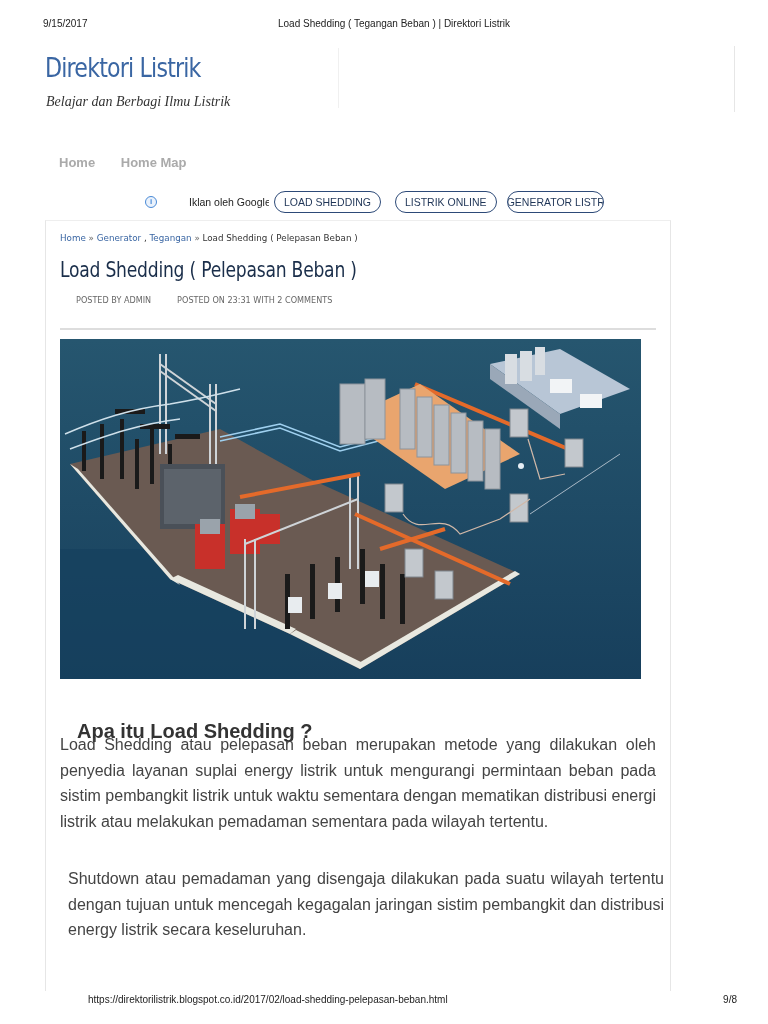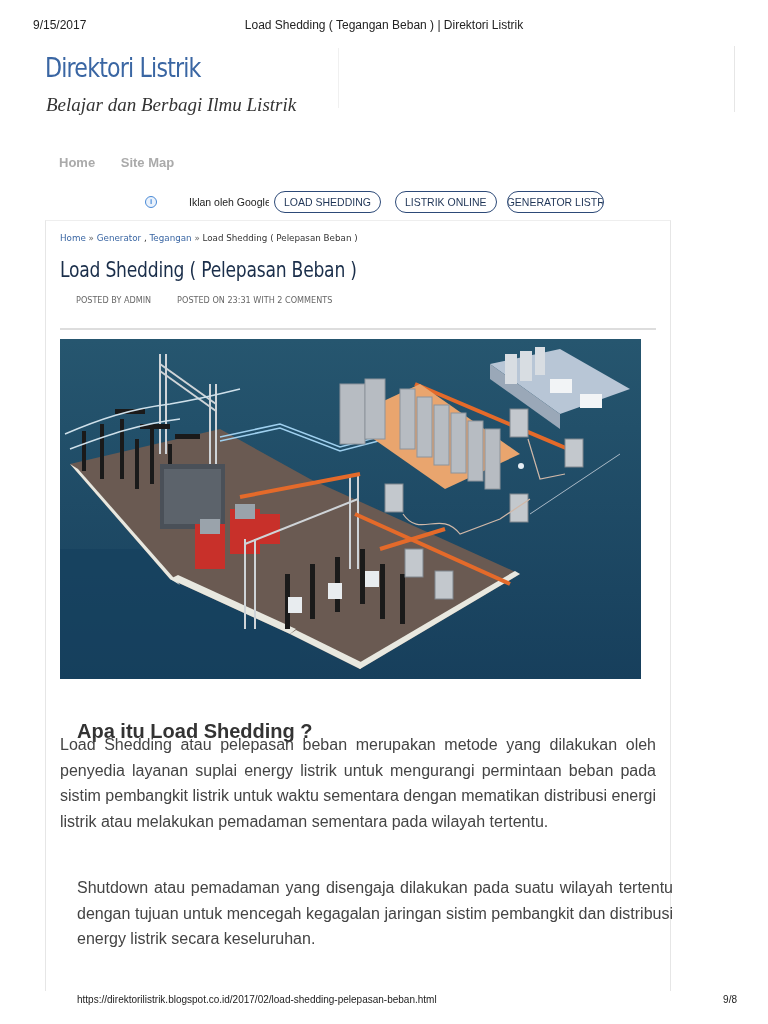--- a/index.html
+++ b/index.html
@@ -1,21 +1,21 @@
 <!DOCTYPE html>
 <html><head>
 <meta charset="utf-8">
 <style>
   html, body { margin:0; padding:0; background:#ffffff; }
   body { width:768px; height:1024px; position:relative; overflow:hidden; font-family:"Liberation Sans", sans-serif; color:#333; }
-  .print-header { position:absolute; top:18px; left:0; width:696px; height:14px; font-size:12px; color:#222; }
+  .print-header { position:absolute; top:18px; left:10px; width:696px; height:14px; font-size:10px; color:#222; }
   .print-date { position:absolute; left:33px; top:0; }
   .print-title { position:absolute; left:0; width:768px; text-align:center; top:0; }
   .site-title { position:absolute; left:45px; top:52px; font-family:"DejaVu Sans", sans-serif; font-size:27px; color:#3a66a3; letter-spacing:-1px; transform:scaleX(0.82); transform-origin:left top; font-weight:normal; }
-  .site-tagline { position:absolute; left:46px; top:94px; font-family:"Liberation Serif", serif; font-style:italic; font-size:19px; color:#333;text-align:right; }
+  .site-tagline { position:absolute; left:46px; top:94px; font-family:"Liberation Serif", serif; font-style:italic; font-size:14px; color:#333;text-align:right; }
   .header-divider { position:absolute; left:338px; top:48px; width:1px; height:60px; background:#f0f0f0; }
   .header-edge { position:absolute; left:734px; top:46px; width:1px; height:66px; background:#e6e6e6; }
   .nav { position:absolute; left:59px; top:155px; font-size:13px; font-weight:bold; color:#aaa; }
   .nav span { margin-right:22px; cursor:pointer; }
   .ads { position:absolute; left:145px; top:190px; height:24px; display:flex; align-items:center; font-size:10.5px; color:#222; }
   .ad-info { display:inline-flex; align-items:center; }
   .ad-info .icon { width:10px; height:10px; border-radius:50%; border:1px solid #4a8ad6; color:#4a8ad6; font-size:8px; line-height:10px; text-align:center; margin-right:4px; font-weight:bold; background:#eaf2fc; }
   .ad-label { width:80px; overflow:hidden; white-space:nowrap;margin-left:28px; }
   .ad-pill { margin-left:5px; border:1.2px solid #2d4a78; border-radius:14px; padding:4px 9px; font-size:10.5px; color:#1f3557; background:#fff; white-space:nowrap; cursor:pointer; }
   .ad-pill.clip { width:92px; overflow:hidden; padding-left:3px; padding-right:0; }
@@ -27,39 +27,39 @@
   .post-meta { position:absolute; left:76px; top:295px; font-family:"DejaVu Sans", sans-serif; font-size:9px; color:#666; transform:scaleX(0.9); transform-origin:left top; white-space:nowrap; }
   .post-meta span + span { margin-left:26px; }
   .meta-rule { position:absolute; left:60px; top:328px; width:596px; height:2px; background:#dddddd; }
   .hero { position:absolute; left:60px; top:339px; width:581px; height:340px; overflow:hidden; background:linear-gradient(180deg,#1d4a66 0%,#1b4764 40%,#184260 100%); }
   .hero svg { position:absolute; left:0; top:0; }
   .h2 { position:absolute; left:60px; top:703px; font-size:20px; font-weight:bold; color:#333; }
   .para { position:absolute; left:60px; width:596px; font-size:16px; line-height:25.5px; color:#444; text-align:justify; }
   .para.p1 { top:732px; }
   .para.p2 { top:858px; }
   .print-footer { position:absolute; top:994px; left:0; width:768px; font-size:10px; color:#222; }
-  .print-url { position:absolute; left:33px; top:0;padding-left:44px; }
+  .print-url { position:absolute; left:44px; top:0;padding-left:44px; }
   .print-page { position:absolute; right:31px; top:0; }
 </style>
 </head>
 <body>
 
 <div class="print-header">
   <span class="print-date">9/15/2017</span>
   <span class="print-title">Load Shedding ( Tegangan Beban ) | Direktori Listrik</span>
 </div>
 
 <div class="site-title">Direktori Listrik</div>
 <div class="site-tagline">Belajar dan Berbagi Ilmu Listrik</div>
 <div class="header-divider"></div>
 <div class="header-edge"></div>
 
 <div class="nav">
   <span>Home</span>
-  <span>Site Map</span>
+  <span>Home Map</span>
 </div>
 
 <div class="ads">
   <span class="ad-info">
     <span class="icon">i</span>
     <span class="ad-label">Iklan oleh Google</span>
   </span>
   <span class="ad-pill">LOAD SHEDDING</span>
   <span class="ad-pill" style="margin-left:14px;">LISTRIK ONLINE</span>
   <span class="ad-pill clip" style="margin-left:10px;"><span style="margin-left:-4px;">GENERATOR LISTRIK</span></span>
@@ -203,18 +203,18 @@
     <path d="M343,175 C360,200 380,170 400,195 L440,180 L470,160" stroke="#d0b8a8" stroke-width="1.2" fill="none"></path>
     <path d="M468,100 L480,140 L505,135" stroke="#d0b8a8" stroke-width="1.2" fill="none"></path>
     <circle cx="461" cy="127" r="3" fill="#e6eef5"></circle>
     <line x1="470" y1="175" x2="560" y2="115" stroke="#a9b9c6" stroke-width="1"></line>
   </svg>
 </div>
 
 <h2 class="h2" style="margin:17px;">Apa itu Load  Shedding ?</h2>
 
 <p class="para p1" style="margin:0;">Load Shedding atau pelepasan beban merupakan metode yang dilakukan oleh penyedia layanan suplai energy listrik untuk mengurangi permintaan beban pada sistim pembangkit listrik untuk waktu sementara dengan mematikan distribusi energi listrik atau melakukan pemadaman sementara pada wilayah tertentu.</p>
-<p class="para p2" style="margin:17px;">Shutdown atau pemadaman yang disengaja dilakukan pada suatu wilayah tertentu dengan tujuan untuk mencegah kegagalan jaringan sistim pembangkit dan distribusi energy listrik secara keseluruhan.</p>
+<p class="para p2" style="margin:8px;">Shutdown atau pemadaman yang disengaja dilakukan pada suatu wilayah tertentu dengan tujuan untuk mencegah kegagalan jaringan sistim pembangkit dan distribusi energy listrik secara keseluruhan.</p>
 
 <div class="print-footer">
   <span class="print-url">https://direktorilistrik.blogspot.co.id/2017/02/load-shedding-pelepasan-beban.html</span>
   <span class="print-page">9/8</span>
 </div>
 
 </body></html>

